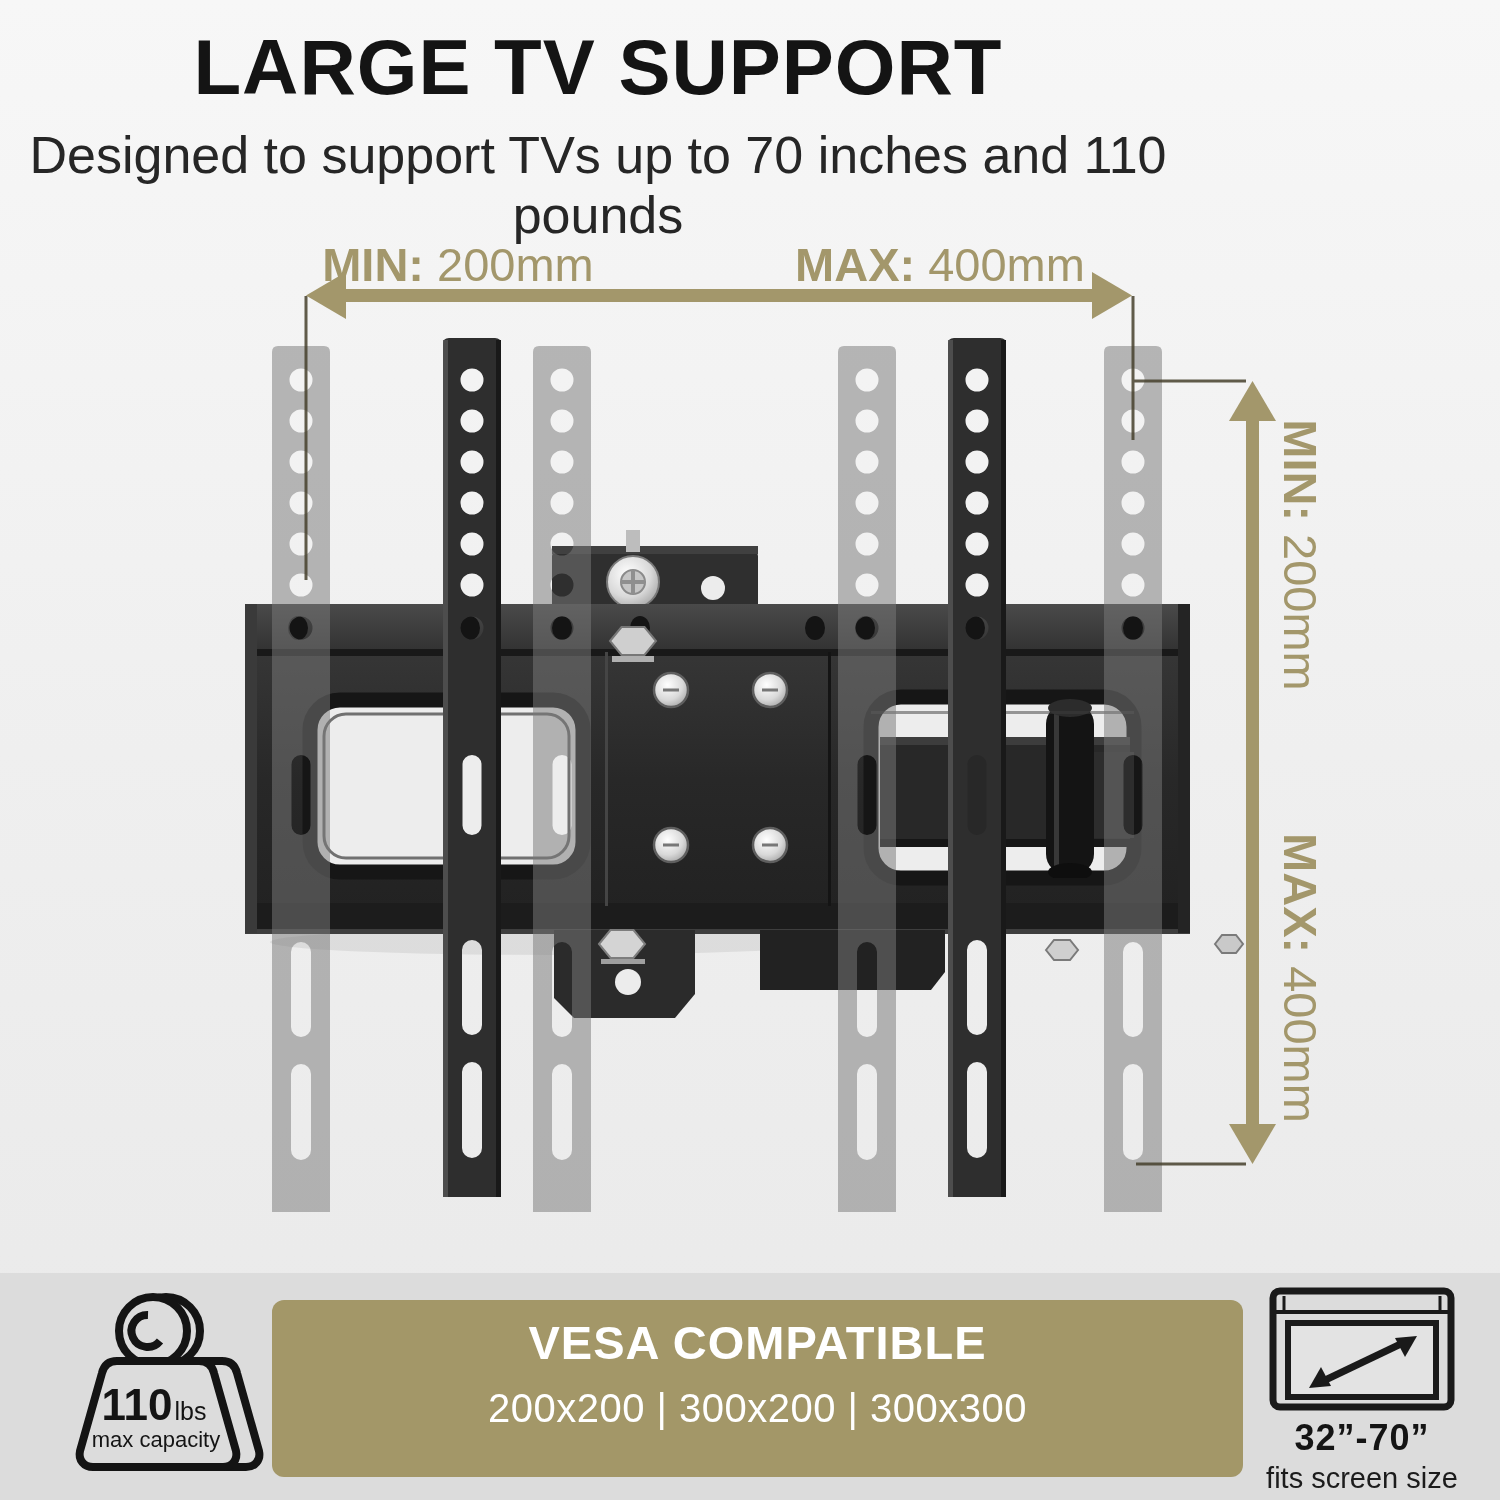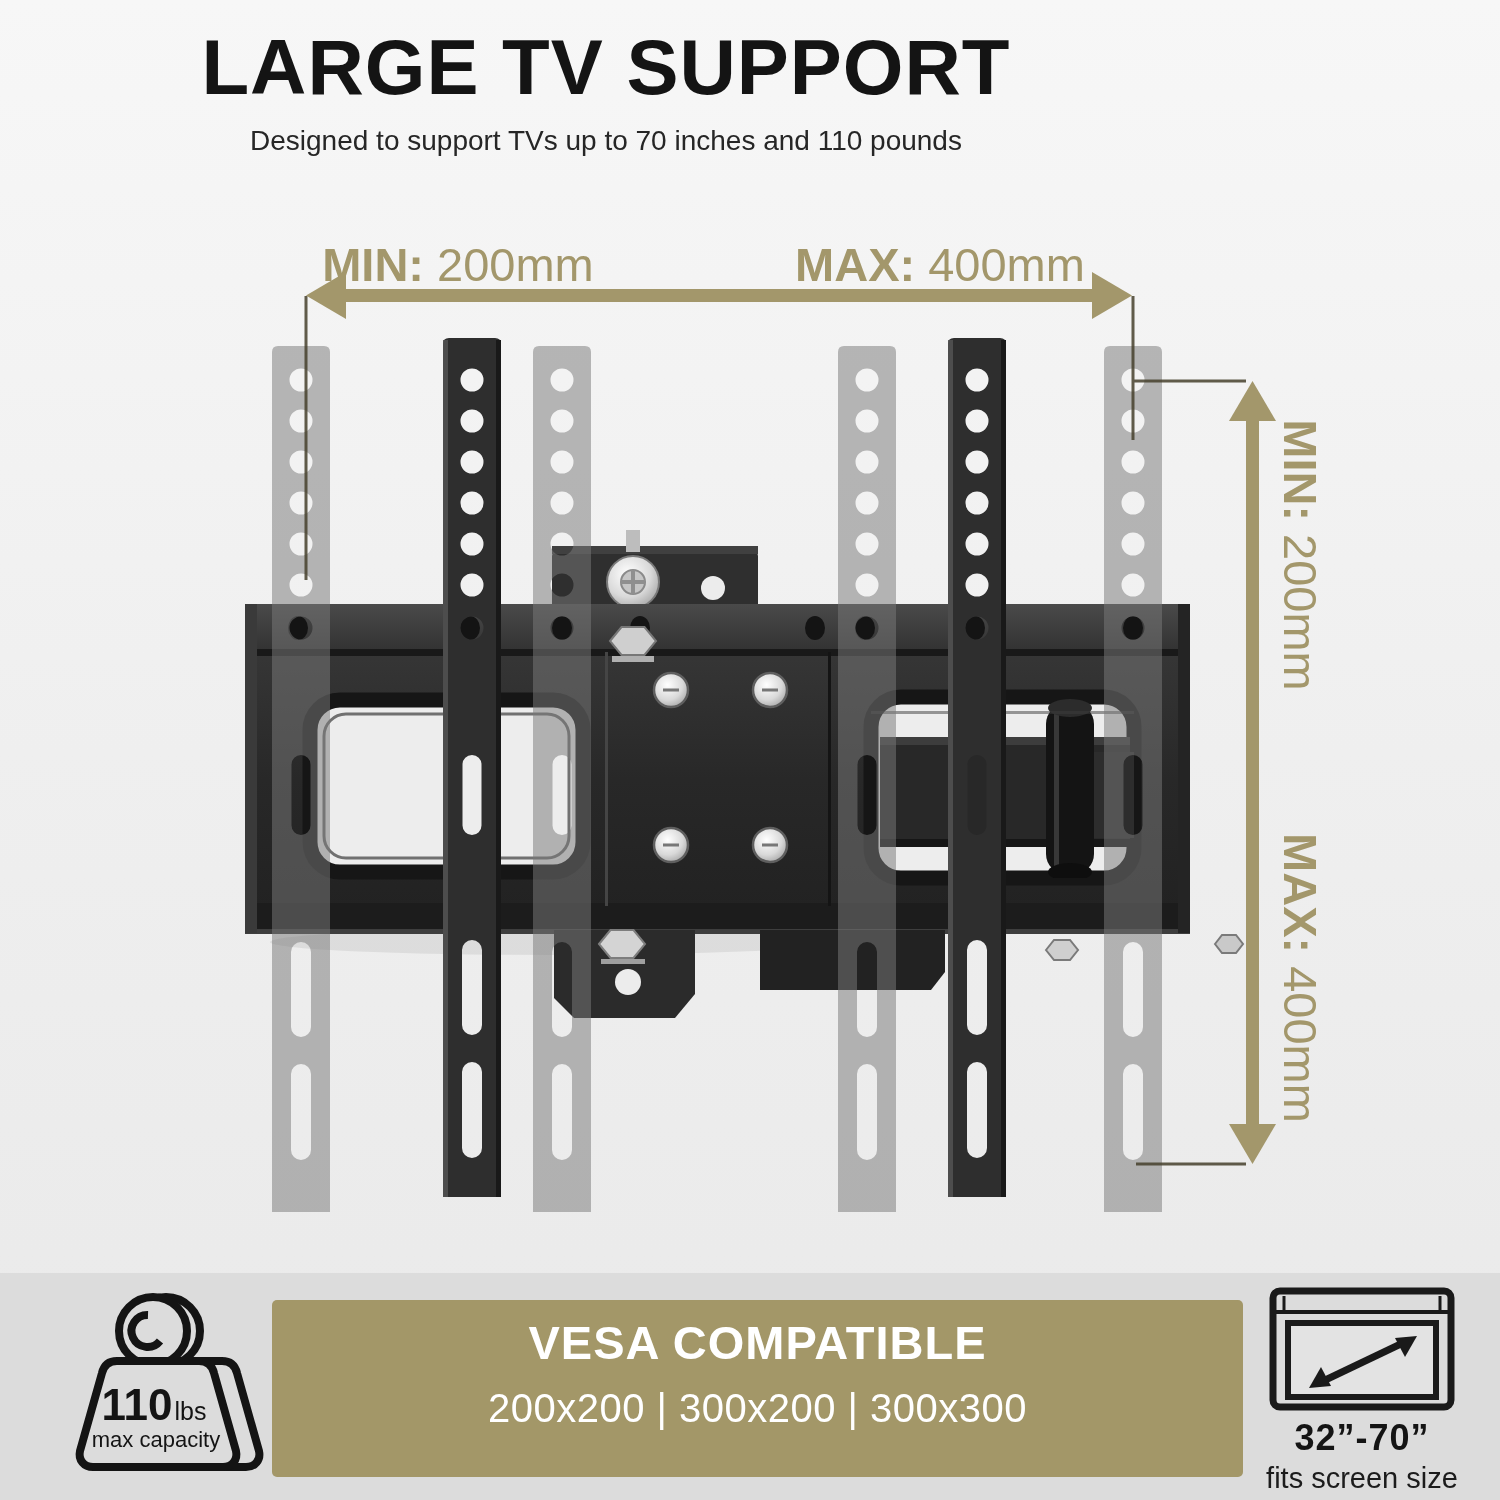--- a/index.html
+++ b/index.html
@@ -1,26 +1,26 @@
 <!DOCTYPE html>
 <html><head>
 <meta charset="utf-8">
 <style>
   html,body{margin:0;padding:0;}
   .page{position:relative;width:1500px;height:1500px;overflow:hidden;
         background:linear-gradient(180deg,#f7f7f7 0%,#efefef 50%,#e9e9e9 100%);
         font-family:"Liberation Sans",sans-serif;}
   .scene{position:absolute;left:0;top:0;width:1500px;height:1273px;display:block;}
-  .header{position:absolute;left:0;top:0;width:1196px;text-align:center;z-index:3;padding-left:8px;}
+  .header{position:absolute;left:0;top:0;width:1196px;text-align:center;z-index:3;}
   .title{margin:22px 0 0;font-size:78px;font-weight:800;letter-spacing:1px;color:#141414;}
-  .subtitle{margin:12px 0 0;font-size:28px;font-weight:400;color:#262626;}
+  .subtitle{margin:12px 0 0;font-size:52px;font-weight:400;color:#262626;}
   .band{position:absolute;left:0;top:1273px;width:1500px;height:227px;background:#dcdcdc;z-index:2;}
   .weight{position:absolute;left:50px;top:10px;width:228px;height:208px;}
   .vesa{position:absolute;left:272px;top:27px;width:971px;height:177px;background:#a39768;
-        border-radius:5px;color:#ffffff;text-align:center;}
+        border-radius:12px;color:#ffffff;text-align:center;}
   .vesa-title{font-size:47px;font-weight:800;letter-spacing:1px;margin-top:15px;}
   .vesa-line{font-size:40px;font-weight:400;margin-top:16px;letter-spacing:0.5px;}
   .screen{position:absolute;left:1252px;top:12px;width:220px;text-align:center;color:#141414;}
   .screen svg{display:block;margin:0 auto;}
   .screen-range{font-size:36px;font-weight:800;margin-top:4px;letter-spacing:1px;}
   .screen-caption{font-size:29px;font-weight:400;margin-top:3px;color:#1c1c1c;}
   .dim-label{font-size:47px;fill:#a3976b;}
   .dim-bold{font-weight:700;}
   .weight-num{font-size:44px;font-weight:800;fill:#141414;}
   .weight-unit{font-size:25px;font-weight:400;fill:#141414;}

